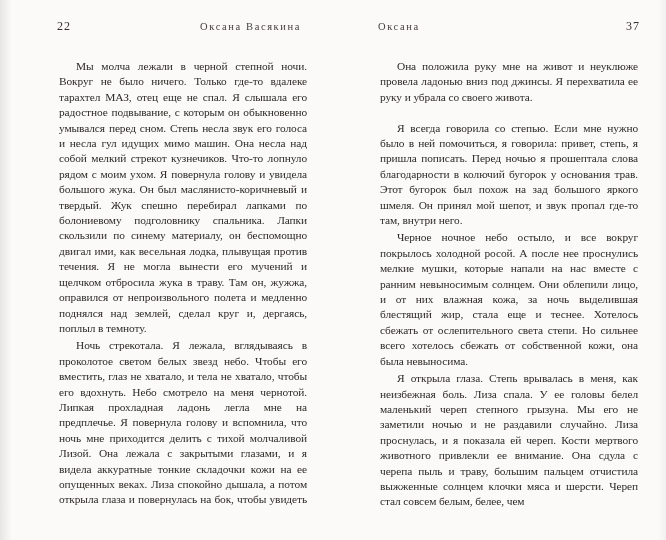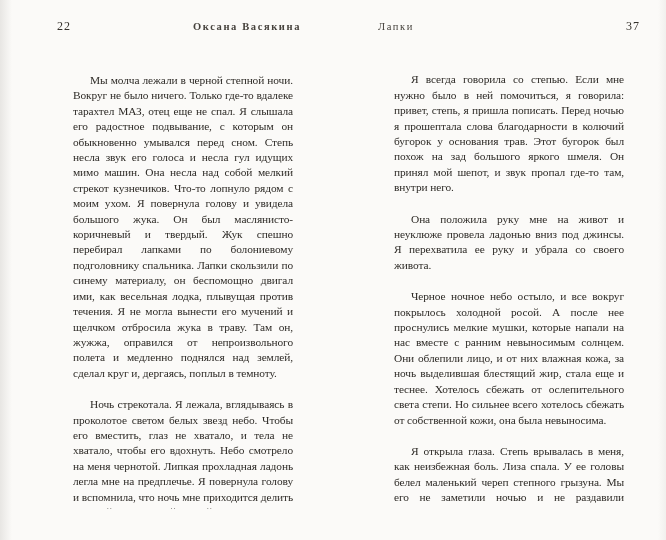--- a/index.html
+++ b/index.html
@@ -50,37 +50,37 @@
     font-size: 10.5px;
     letter-spacing: 1.6px;
     color: #46423d;
     white-space: nowrap;
   }
   .pagenum {
     font-size: 12px;
     letter-spacing: 1px;
     color: #34302b;
   }
-  .runhead-inset-right { padding-right: 8px; font-weight: bold; }
+  .runhead-inset-right { padding-right: 8px; }
 
   .body-text {
     position: absolute;
     top: 57px;
     left: 0; right: 0;
     height: 452px;
     overflow: hidden;
     font-size: 11.4px;
     line-height: 15.4px;
     letter-spacing: -0.1px;
     color: #2e2b27;
     text-align: justify;
     hyphens: auto;
   }
   .para {
-    margin: 16px;
+    margin: 2px;
     text-indent: 17px;
   }
   .para.section-break {
     margin-top: 15.4px;
   }
 </style>
 </head>
 <body>
 
 <div class="spread">
@@ -92,24 +92,24 @@
     </div>
     <div class="body-text" lang="ru">
         <p class="para">Мы молча лежали в черной степной ночи. Вокруг не было ничего. Только где-то вдалеке тарахтел МАЗ, отец еще не спал. Я слышала его радостное подвывание, с которым он обыкновенно умывался перед сном. Степь несла звук его голоса и несла гул идущих мимо машин. Она несла над собой мелкий стрекот кузнечиков. Что-то лопнуло рядом с моим ухом. Я повернула голову и увидела большого жука. Он был маслянисто-коричневый и твердый. Жук спешно перебирал лапками по болониевому подголовнику спальника. Лапки скользили по синему материалу, он беспомощно двигал ими, как весельная лодка, плывущая против течения. Я не могла вынести его мучений и щелчком отбросила жука в траву. Там он, жужжа, оправился от непроизвольного полета и медленно поднялся над землей, сделал круг и, дергаясь, поплыл в темноту.</p>
         <p class="para">Ночь стрекотала. Я лежала, вглядываясь в проколотое светом белых звезд небо. Чтобы его вместить, глаз не хватало, и тела не хватало, чтобы его вдохнуть. Небо смотрело на меня чернотой. Липкая прохладная ладонь легла мне на предплечье. Я повернула голову и вспомнила, что ночь мне приходится делить с тихой молчаливой Лизой. Она лежала с закрытыми глазами, и я видела аккуратные тонкие складочки кожи на ее опущенных веках. Лиза спокойно дышала, а потом открыла глаза и повернулась на бок, чтобы увидеть меня.</p>
         <p class="para">Я повернула голову и увидела ее белое, с узкими губами и носом лицо. Она спросила, почему мы молчим. И мне нечего было ответить.</p>
       </div>
   </div>
 
   <div class="page page-right">
     <div class="pagehead">
-      <span class="runhead">Лапки</span>
+      <span class="runhead">Оксана</span>
       <span class="pagenum">37</span>
     </div>
     <div class="body-text" lang="ru">
+        <p class="para">Она положила руку мне на живот и неуклюже провела ладонью вниз под джинсы. Я перехватила ее руку и убрала со своего живота.</p>
         <p class="para section-break">Я всегда говорила со степью. Если мне нужно было в ней помочиться, я говорила: привет, степь, я пришла пописать. Перед ночью я прошептала слова благодарности в колючий бугорок у основания трав. Этот бугорок был похож на зад большого яркого шмеля. Он принял мой шепот, и звук пропал где-то там, внутри него.</p>
-        <p class="para">Она положила руку мне на живот и неуклюже провела ладонью вниз под джинсы. Я перехватила ее руку и убрала со своего живота.</p>
         <p class="para">Черное ночное небо остыло, и все вокруг покрылось холодной росой. А после нее проснулись мелкие мушки, которые напали на нас вместе с ранним невыносимым солнцем. Они облепили лицо, и от них влажная кожа, за ночь выделившая блестящий жир, стала еще и теснее. Хотелось сбежать от ослепительного света степи. Но сильнее всего хотелось сбежать от собственной кожи, она была невыносима.</p>
         <p class="para">Я открыла глаза. Степь врывалась в меня, как неизбежная боль. Лиза спала. У ее головы белел маленький череп степного грызуна. Мы его не заметили ночью и не раздавили случайно. Лиза проснулась, и я показала ей череп. Кости мертвого животного привлекли ее внимание. Она сдула с черепа пыль и траву, большим пальцем отчистила выжженные солнцем клочки мяса и шерсти. Череп стал совсем белым, белее, чем</p>
       </div>
   </div>
 
 </div>
 
 </body></html>

